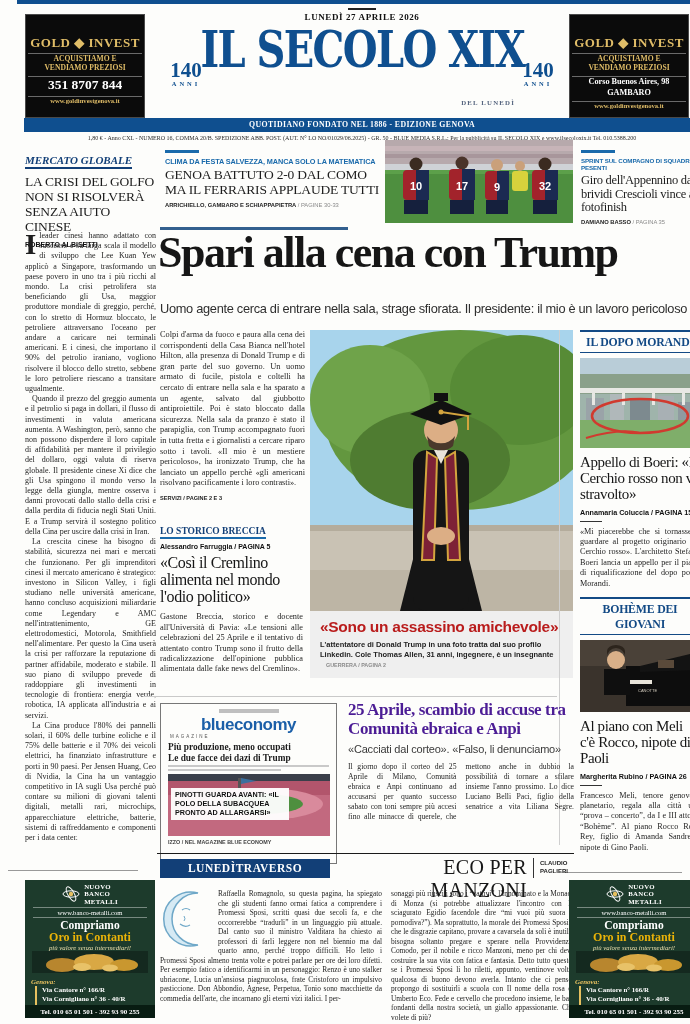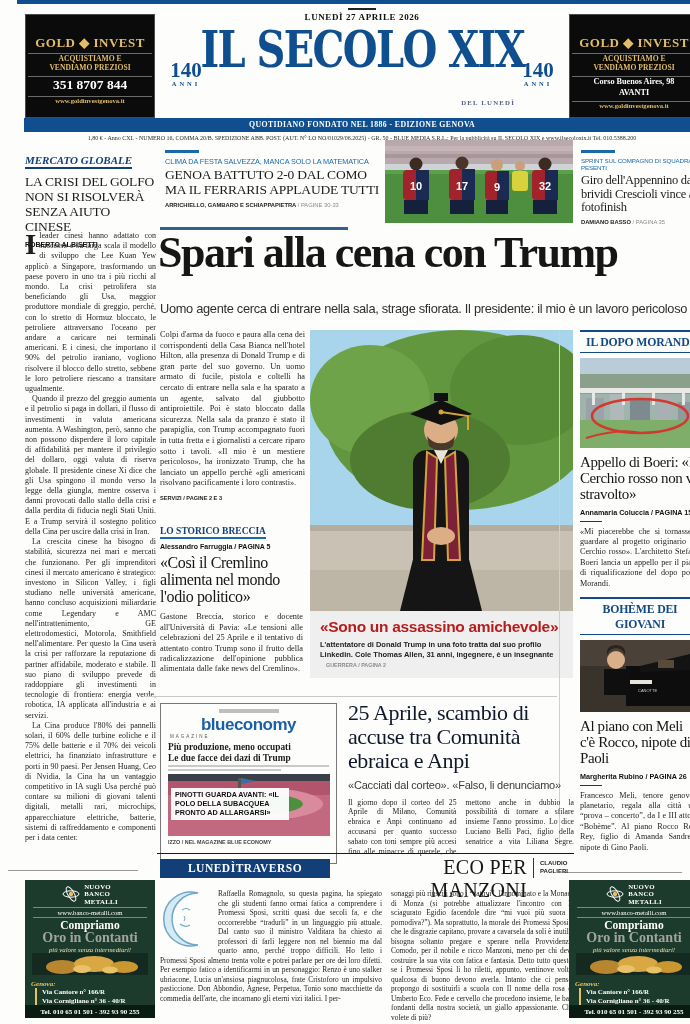--- a/index.html
+++ b/index.html
@@ -12,21 +12,21 @@
   .abs { position:absolute;margin-left:17px; }
   .sans { font-family:"Liberation Sans", sans-serif; }
   .jus { text-align:justify; }
   .hairline-h { position:absolute; height:1px; background:#c9c9c9; }
   .hairline-v { position:absolute; width:1px; background:#cfcfcf; }
 
   
   #top-blue { left:0; top:0; width:690px; height:4px; background:#0f4f8f; }
   #date-rule { left:331px; top:8px; width:28px; height:2px; background:#222; }
   #date-line { left:0; top:12px; width:690px; text-align:center; font-weight:bold; font-size:9px; letter-spacing:.6px; color:#111; }
-  .gold-ad { top:14px; width:130px; height:104px; background:#0b0b0b; border:1px solid #4a4a4a;
+  .gold-ad { top:14px; width:120px; height:104px; background:#0b0b0b; border:1px solid #4a4a4a;
     color:#e0bd68; text-align:center; display:flex; flex-direction:column; justify-content:space-evenly; padding:20px 2px; }
   #gold-ad-left { left:8px; } #gold-ad-right { left:552px; }
   .gold-brand { font-weight:bold; font-size:13px; letter-spacing:.5px; border-bottom:1px solid #6a6a6a; padding-bottom:2px; }
   .gold-lines { font-weight:bold; font-size:7.6px; line-height:1.25; border-bottom:1px solid #6a6a6a; padding-bottom:3px; }
   .gold-phone { color:#fff; font-weight:bold; font-size:13.5px; border-bottom:1px solid #6a6a6a; padding-bottom:3px;}
   .gold-addr { color:#fff; font-weight:bold; font-size:8.2px; line-height:1.3; border-bottom:1px solid #6a6a6a; padding-bottom:3px;}
   .gold-site { font-size:6.6px; font-weight:bold; }
   .anni { top:60px; width:46px; text-align:center; color:#0f4f8f; }
   .anni .n { font-size:21px; font-weight:bold; line-height:20px; }
   .anni .l { font-size:6.5px; font-weight:bold; letter-spacing:3px; }
@@ -34,21 +34,21 @@
   #masthead { left:100px; top:22px; width:490px; text-align:center; color:#0f4f8f; }
   #masthead .t { display:inline-block; font-family:"DejaVu Serif", serif; font-weight:bold; font-size:50px;
     letter-spacing:-2px; line-height:1.1; transform:scaleX(.8); transform-origin:center; white-space:nowrap; }
   #edition-label { left:392px; top:99px; width:106px; text-align:right; font-size:6.8px; font-weight:bold; letter-spacing:1.2px; color:#56657f; }
   #founded-bar { left:7px; top:118px; width:676px; height:14px; background:#0f4f8f; color:#fff;
     text-align:center; font-weight:bold; font-size:7.8px; line-height:14px; letter-spacing:.4px; }
   #fine-print { left:0; top:135px; width:690px; text-align:center; font-size:6px; color:#2a2a2a; }
 
   
   .kicker-dash { width:34px; height:3px; background:#1a6aab; margin-bottom:4px; }
-  .kicker-blue { color:#1a6aab; font-weight:normal; }
+  .kicker-blue { color:#1a6aab; font-weight:bold; }
   #strip-left { left:8px; top:150px; width:131px; }
   #strip-left .k { display:inline-block; font-weight:bold; font-size:11px; color:#123f77; border-bottom:2px solid #123f77; padding-bottom:1px;font-style:italic; }
   #strip-left .h { margin-top:5px; font-size:13.5px; line-height:1.12; color:#1d1d1d; letter-spacing:-.2px; }
   #strip-left .b { margin-top:7px; font-size:7px; font-weight:bold; color:#111; }
   #strip-center { left:148px; top:150px; width:214px; }
   #strip-center .k { font-size:7.3px; letter-spacing:-.1px; }
   #strip-center .h { margin-top:2px; font-size:13.5px; line-height:1.1; color:#1d1d1d; letter-spacing:-.2px; }
   #strip-center .b, #strip-right .b { margin-top:4px; font-size:5.8px; font-weight:bold; color:#222; }
   .b .pg { color:#8a8a8a; font-weight:normal; }
   #strip-photo { left:368px; top:140px; width:188px; height:83px; overflow:hidden; }
@@ -88,21 +88,21 @@
   #blueconomy .logo-sub { font-size:4.5px; letter-spacing:2px; color:#555; margin:1px 0 3px 2px; }
   #blueconomy .h { font-weight:bold; font-size:9.3px; line-height:1.15; color:#1d1d1d; }
   #blueconomy .grayline { height:2px; background:#c9c9c9; margin:2px 0; }
   #blueconomy .cover { position:relative; width:100%; height:62px; margin-top:3px; }
   #blueconomy .cover-overlay { position:absolute; left:3px; top:14px; width:118px; background:rgba(255,255,255,.95);
      padding:3px 4px; font-weight:bold; font-size:7.2px; line-height:1.2; color:#111; }
   #blueconomy .byl { margin-top:3px; font-size:5.4px; font-weight:bold; color:#444; }
 
   
   #aprile { left:331px; top:701px; width:226px; }
-  #aprile .h { font-size:22px; line-height:1.1; letter-spacing:-.4px; color:#0f172a; }
+  #aprile .h { font-size:17px; line-height:1.1; letter-spacing:-.4px; color:#4c1d95;font-weight:bold; }
   #aprile .deck { margin-top:5px; font-size:11px; letter-spacing:-.2px; color:#3a3a3a; font-family:"Liberation Sans", sans-serif; }
   #aprile .bd { margin-top:7px; font-size:7.7px; line-height:9.9px; column-count:2; column-gap:9px; text-align:justify; height:66px; overflow:hidden;}
 
   
   .rc { left:563px; width:120px; }
   .rc-header { border-top:2px solid #134a85; border-bottom:1px solid #134a85; color:#134a85;
      font-weight:bold; font-size:11.8px; text-align:center; padding:3px 0 2px; letter-spacing:-.2px; }
   .rc-photo { width:100%; margin-top:5px; display:block; }
   .rc-h { margin-top:6px; font-size:15px; line-height:1.08; letter-spacing:-.4px; color:#161616; }
   .rc-byl { margin-top:5px; font-size:7.2px; font-weight:bold; color:#111; }
@@ -122,21 +122,21 @@
   #moon-wrap { float:left; width:52px; height:58px; margin:1px 6px 2px 0; }
 
   
   .banco { top:880px; width:130px; height:138px; background:#1d3b2c; color:#fff; overflow:hidden; text-align:center; }
   #banco-left { left:8px; } #banco-right { left:552px; }
   .banco-head { display:flex; align-items:center; justify-content:center; gap:4px; padding:3px 0 1px; }
   .banco-name { text-align:left; font-weight:bold; font-size:6.8px; line-height:1.1; letter-spacing:.3px; }
   .banco-site { font-size:6.6px; border-top:1px solid rgba(255,255,255,.4); border-bottom:1px solid rgba(255,255,255,.4);
      margin:1px 8px; padding:1px 0; }
   .banco-l1 { font-weight:bold; font-size:11.5px; margin-top:1px; }
-  .banco-l2 { font-weight:bold; font-size:14px; color:#a3a3a3; line-height:1; }
+  .banco-l2 { font-weight:bold; font-size:12px; color:#eab308; line-height:1; }
   .banco-tag { font-style:italic; font-size:6.8px; color:#ecdfae; margin-top:1px; }
   .banco-city { text-align:left; font-style:italic; font-weight:bold; font-size:7px; color:#e7c05f; margin:1px 0 0 6px; }
   .banco-addrs { text-align:left; margin-left:10px; border-left:2px solid #e7c05f; padding-left:5px; }
   .banco-addrs div { font-weight:bold; font-size:6.9px; line-height:1.28; }
   .banco-tel { position:absolute; left:0; bottom:0; width:100%; background:#081c12; font-weight:bold; font-size:7px; padding:2.5px 0; }
 </style>
 </head>
 <body>
 
 <div id="page">
@@ -164,21 +164,21 @@
     <div class="n">140</div>
     <div class="l">ANNI</div>
   </div>
   <div id="edition-label" class="abs">DEL LUNEDÌ</div>
 
   <div id="gold-ad-right" class="abs gold-ad">
     <div class="gold-brand">GOLD ◆ INVEST</div>
     <div class="gold-lines"><span>ACQUISTIAMO E</span><br>
       <span>VENDIAMO PREZIOSI</span></div>
     <div class="gold-addr"><span>Corso Buenos Aires, 98</span><br>
-      <span>AVANTI</span></div>
+      <span>GAMBARO</span></div>
     <div class="gold-site">www.goldinvestgenova.it</div>
   </div>
 
   <div id="founded-bar" class="abs">QUOTIDIANO FONDATO NEL 1886 - EDIZIONE GENOVA</div>
   <div id="fine-print" class="abs">1,80 € - Anno CXL - NUMERO 16, COMMA 20/B. SPEDIZIONE ABB. POST. (AUT. N° LO NO/01029/06.2025) - GR. 50 - BLUE MEDIA S.R.L.: Per la pubblicità su IL SECOLO XIX e www.ilsecoloxix.it Tel. 010.5388.200</div>
 
   <div id="strip-left" class="abs">
     <div class="k">MERCATO GLOBALE</div>
     <div class="h">LA CRISI DEL GOLFO NON SI RISOLVERÀ SENZA AIUTO CINESE</div>
     <div class="b sans">ROBERTO ALBISETTI</div>

